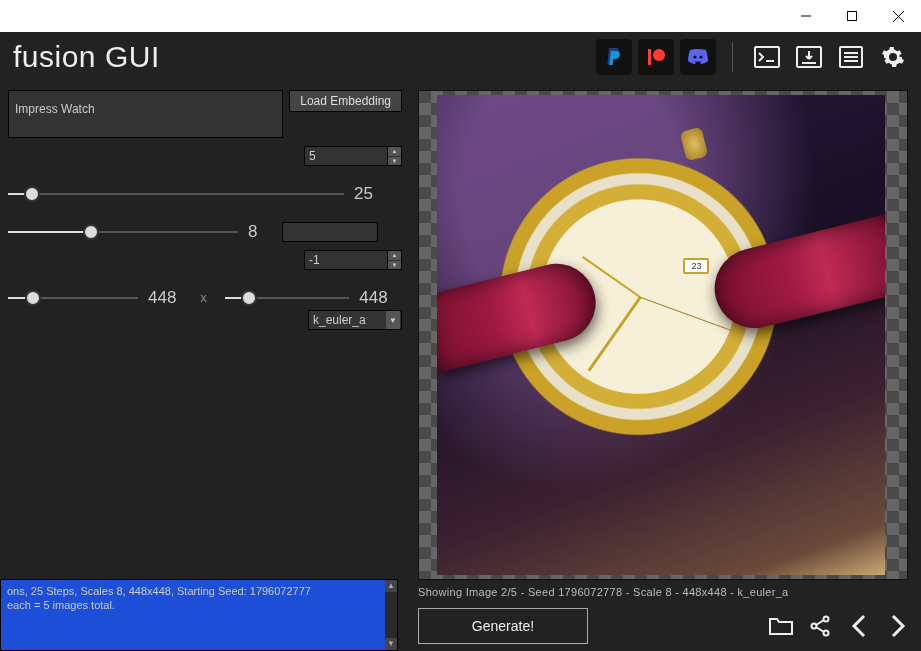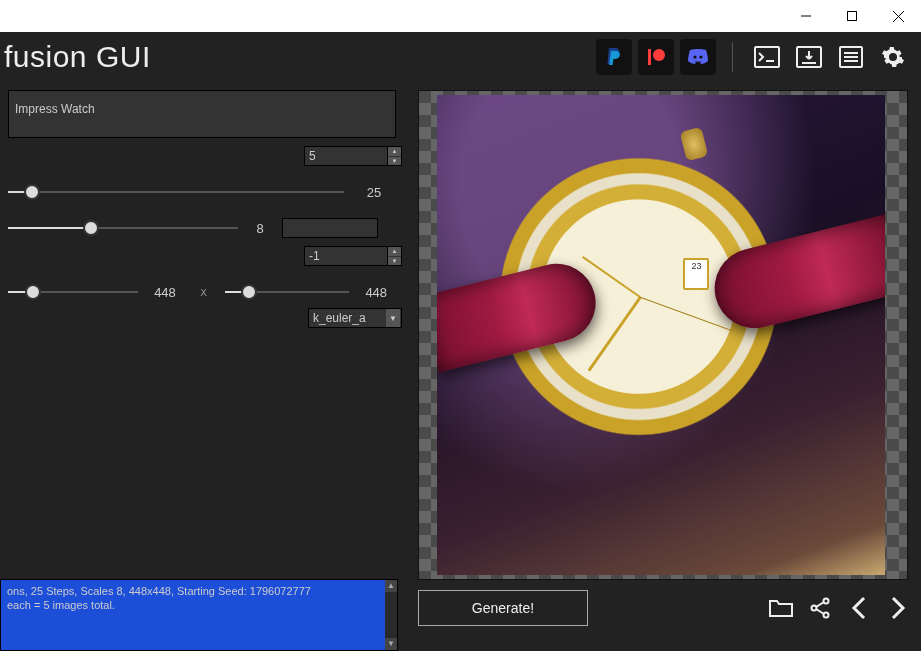--- a/index.html
+++ b/index.html
@@ -8,21 +8,21 @@
 
 .titlebar { position:absolute; top:0; left:0; right:0; height:32px; background:#fff; display:flex; justify-content:flex-end; align-items:center; }
 .titlebar .win-btn { width:46px; height:32px; display:flex; align-items:center; justify-content:center; font-size:12px; color:#000; }
 .titlebar .win-btn svg { stroke:#000; }
 
 
 .app { position:absolute; top:32px; left:0; right:0; bottom:0; background:#222; color:#ddd; }
 
 
 .header { height:50px; display:flex; align-items:center; justify-content:space-between; padding:0 10px 0 0; }
-.header .title { font-size:30px; font-weight:300; color:#eee; padding-left:4px; letter-spacing:0.5px; }
+.header .title { font-size:30px; font-weight:300; color:#eee; padding-left:13px; letter-spacing:0.5px; }
 .divider-v { width:1px; height:30px; background:#555; margin:0 10px; }
 .header-icons { display:flex; align-items:center; gap:6px; }
 .icon-btn { width:36px; height:36px; display:flex; align-items:center; justify-content:center; border-radius:4px; }
 .icon-btn.dark { background:#111; }
 .icon-btn svg { display:block; }
 
 
 .main { position:absolute; top:50px; left:0; right:0; bottom:0; display:flex; }
 .left-panel { width:410px; background:#222; position:relative; padding:8px; }
 .right-panel { flex:1; background:#222; position:relative; padding:8px 4px 4px 8px; }
@@ -39,21 +39,21 @@
 .spinner { width:14px; height:20px; display:flex; flex-direction:column; border:1px solid #000; border-left:none; background:#555; }
 .spinner div { flex:1; display:flex; align-items:center; justify-content:center; font-size:6px; color:#ccc; border-bottom:1px solid #333;}
 .spinner div:last-child { border-bottom:none; }
 
 
 .slider-row { display:flex; align-items:center; gap:10px; margin-top:18px; }
 .slider { position:relative; height:16px; }
 .slider .track-bg { position:absolute; top:7px; left:0; right:0; height:2px; background:#555; }
 .slider .track-fill { position:absolute; top:7px; left:0; height:2px; background:#ddd; }
 .slider .thumb { position:absolute; top:0; width:16px; height:16px; border-radius:50%; background:#ddd; border:2px solid #333; transform:translateX(-50%); }
-.slider-label { width:40px; text-align:center; font-size:13px; color:#ccc; }
+.slider-label { width:40px; text-align:left; font-size:17px; color:#ccc; }
 
 
 .select { width:94px; height:20px; background:#333; border:1px solid #000; color:#ccc; font-size:12px; padding:0 4px; display:flex; align-items:center; justify-content:space-between; }
 .select .caret { font-size:8px; background:#555; width:14px; height:18px; margin-right:-3px; display:flex; align-items:center; justify-content:center; }
 
 
 .status-box { position:absolute; left:0; right:12px; bottom:0; height:72px; background:#1d4ed8; border:1px solid #000; color:#ccc; font-size:11px; padding:4px 6px; line-height:1.3; }
 .status-box .scroll { position:absolute; right:0; top:0; bottom:0; width:12px; background:#2a2a2a; }
 .status-box .scroll .up, .status-box .scroll .down { height:12px; background:#444; display:flex; align-items:center; justify-content:center; font-size:8px; color:#aaa;}
 .status-box .scroll .down { position:absolute; bottom:0; left:0; right:0; }
@@ -72,21 +72,21 @@
     linear-gradient(160deg, #2b1a3e 0%, #1a0f26 40%, #3a2030 70%, #6b4a3a 92%, #c9a870 100%);
   overflow:hidden; }
 .strap-l, .strap-r { position:absolute; background:linear-gradient(90deg,#7a1030,#a01a42 40%,#c02a55 60%,#7a1030); }
 .strap-l { left:-10px; top:180px; width:170px; height:78px; transform:rotate(-14deg); border-radius:0 40px 40px 0; box-shadow:inset 0 0 20px rgba(0,0,0,0.6), 0 6px 14px rgba(0,0,0,0.6);}
 .strap-r { right:-18px; top:140px; width:190px; height:80px; transform:rotate(-14deg); border-radius:40px 0 0 40px; box-shadow:inset 0 0 20px rgba(0,0,0,0.6), 0 6px 14px rgba(0,0,0,0.6);}
 .watch-hand { position:absolute; left:45%; top:42%; width:2px; background:#c9a227; transform-origin:top center; }
 .watch-hand.h1 { height:70px; transform:rotate(125deg);}
 .watch-hand.h2 { height:90px; transform:rotate(35deg); width:3px;}
 .watch-hand.h3 { height:100px; transform:rotate(-70deg); width:1px; background:#a58420;}
 .crown { position:absolute; left:55%; top:7%; width:22px; height:30px; background:radial-gradient(#e0c060,#a07820); border-radius:6px; transform:rotate(-14deg);}
-.date-win { position:absolute; left:55%; top:34%; width:26px; height:32px; background:#fff; border:2px solid #c9a227; border-radius:2px; font-size:9px; color:#333; text-align:center; line-height:12px;}
+.date-win { position:absolute; left:55%; top:34%; width:26px; height:16px; background:#fff; border:2px solid #c9a227; border-radius:2px; font-size:9px; color:#333; text-align:center; line-height:12px;}
 
 .caption-line { margin-top:6px; font-size:11px; color:#bbb; letter-spacing:0.3px; }
 
 .bottom-row { margin-top:10px; display:flex; align-items:center; gap:1px; }
 .generate-btn { width:170px; height:36px; background:transparent; border:1px solid #aaa; color:#eee; font-size:14px; display:flex; align-items:center; justify-content:center; }
 .spacer-flex { flex:1; }
 .action-btn { width:38px; height:36px; background:transparent; border:none; color:#eee; display:flex; align-items:center; justify-content:center; font-size:22px; }
 
 
 .row { display:flex; align-items:center; }
@@ -171,20 +171,21 @@
     </div>
   </div>
 
   <div class="main">
 
     <div class="left-panel">
 
       <div class="prompt-row">
         <textarea class="prompt-box" style="">Impress Watch</textarea>
         <div class="button-col">
+          <div class="gray-btn">Load Embedding</div>
         </div>
       </div>
 
       <div class="row jend mt-8">
         <div class="num-input-wrap">
           <input class="num-input" value="5" style="">
           <div class="spinner">
               <div>▲</div>
               <div>▼</div>
             </div>
@@ -229,21 +230,21 @@
         <div class="slider-label" style="width:34px">448</div>
         <span class="x-sep">x</span>
         <div class="slider" style="width:124px">
           <div class="track-bg"></div>
           <div class="track-fill" style="width:19%"></div>
           <div class="thumb" style="left:19%"></div>
         </div>
         <div class="slider-label" style="width:34px">448</div>
       </div>
 
-      <div class="row jend mt-8" style="margin-top:8px">
+      <div class="row jend mt-8" style="margin-top:2px">
         <div class="select">
           <span>k_euler_a</span>
           <span class="caret">▼</span>
         </div>
       </div>
 
       <div class="status-box">
         <div>ons, 25 Steps, Scales 8, 448x448, Starting Seed: 1796072777</div>
         <div> each = 5 images total.</div>
         <div class="scroll">
@@ -260,20 +261,21 @@
           <div class="strap-l"></div>
           <div class="strap-r"></div>
           <div class="crown"></div>
           <div class="date-win">23</div>
           <div class="watch-hand h1"></div>
           <div class="watch-hand h2"></div>
           <div class="watch-hand h3"></div>
         </div>
       </div>
 
+      <div class="caption-line">Showing Image 2/5 - Seed 1796072778 - Scale 8 - 448x448 - k_euler_a</div>
 
       <div class="bottom-row">
         <div class="generate-btn">Generate!</div>
         <div class="spacer-flex"></div>
         <div class="action-btn">
           <svg width="26" height="22" viewBox="0 0 26 22" fill="none" stroke="#eee" stroke-width="2">
               <path d="M2 4h7l2 3h13v12H2z"></path>
             </svg>
         </div>
         <div class="action-btn">

